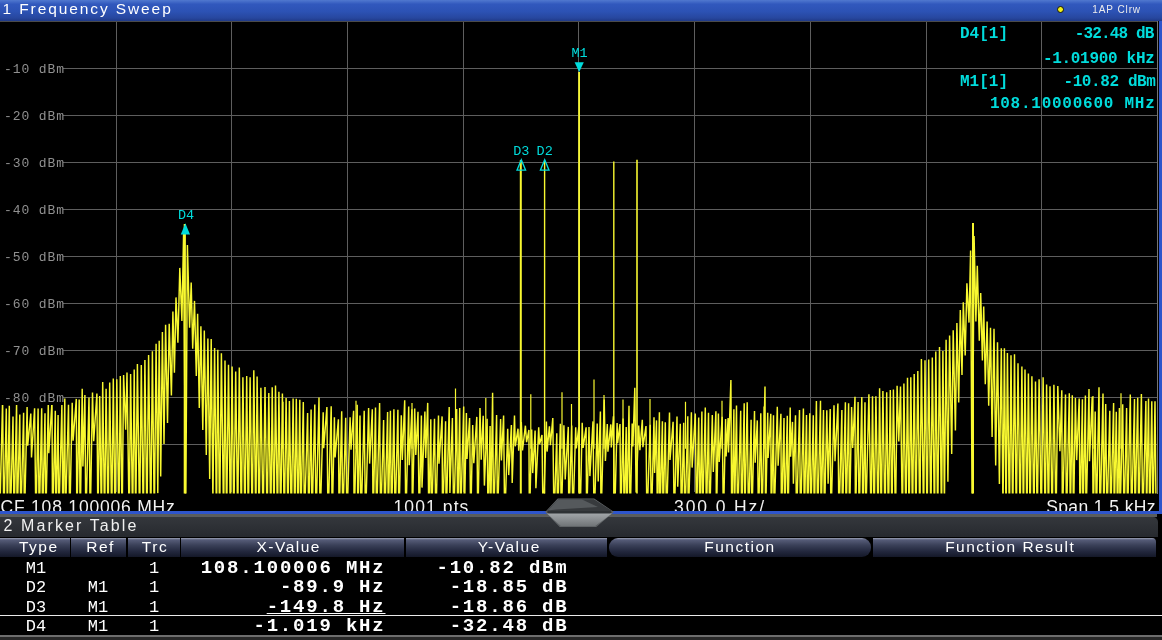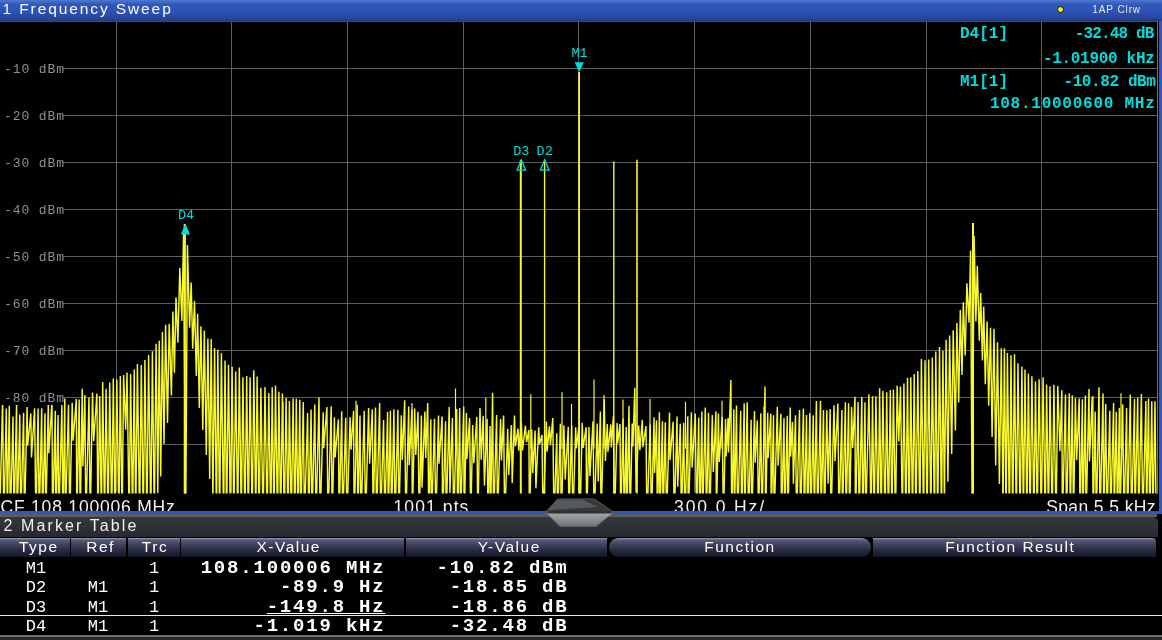--- a/index.html
+++ b/index.html
@@ -101,21 +101,21 @@
     <div style="right:8.5px; top:25px; letter-spacing:-0.85px;">-32.48 dB</div>
     <div style="right:7.5px; top:49.5px; letter-spacing:-0.3px;">-1.01900 kHz</div>
     <div style="left:922px; top:72.6px;">M1[1]</div>
     <div style="right:6.5px; top:72.6px; letter-spacing:-0.4px;">-10.82 dBm</div>
     <div style="right:6.5px; top:95px; letter-spacing:0.75px;">108.10000600 MHz</div>
   </div>
   <div id="footer" class="abs">
     <span style="left:0.5px; letter-spacing:0.8px;">CF 108.100006 MHz</span>
     <span style="left:393.5px; letter-spacing:1.1px;">1001 pts</span>
     <span style="left:674px; letter-spacing:1.9px;">300.0 Hz/</span>
-    <span style="right:6px;">Span 5.5 kHz</span>
+    <span style="right:6px;">Span 1.5 kHz</span>
   </div>
   <div id="blueline" class="abs"></div>
   <div id="bluer" class="abs"></div>
   <div id="grayline" class="abs"></div>
   <div id="mtbar" class="abs">
       <span>2 Marker Table</span>
     </div>
   <svg class="abs" style="left:540px; top:497px;" width="80" height="32" viewBox="0 0 80 32">
     <defs>
         <linearGradient id="hgrad" x1="0" y1="0" x2="0" y2="1">

